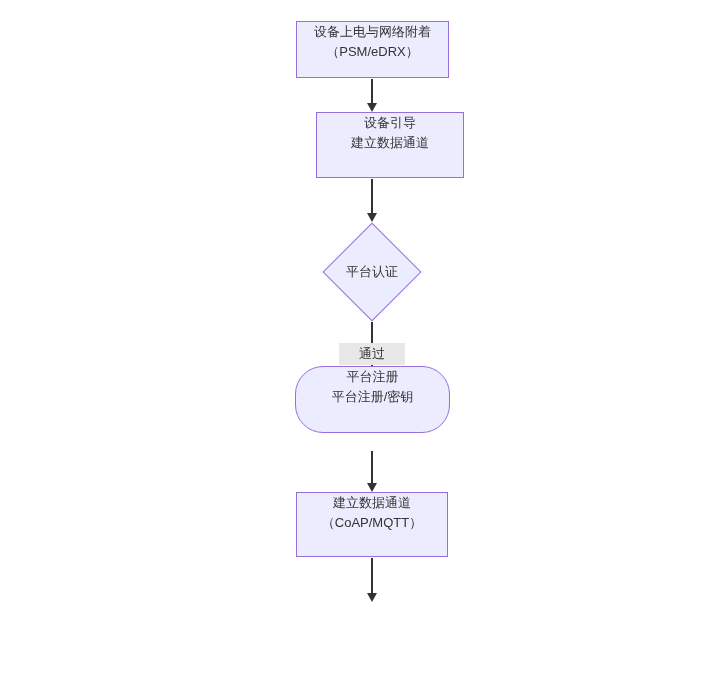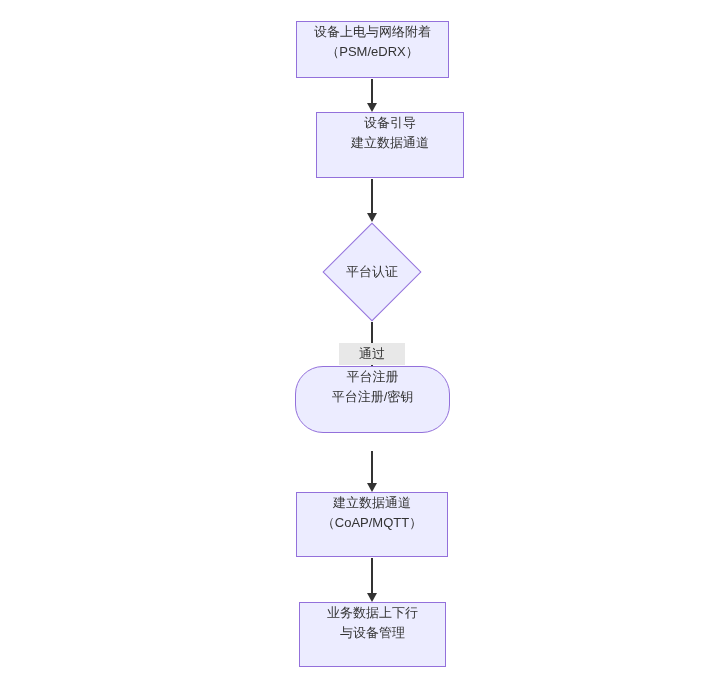--- a/index.html
+++ b/index.html
@@ -145,18 +145,14 @@
   <div class="arrowhead" id="head4"></div>
 
   <div class="rect-node" id="node-channel">
     <span>建立数据通道</span>
     <span>（CoAP/MQTT）</span>
   </div>
 
   <div class="edge-line" id="edge5"></div>
   <div class="arrowhead" id="head5"></div>
 
-  <div class="rect-node" id="node-business">
-    <span>业务数据上下行</span>
-    <span>与设备管理</span>
-  </div>
 
 </div>
 
 </body></html>

